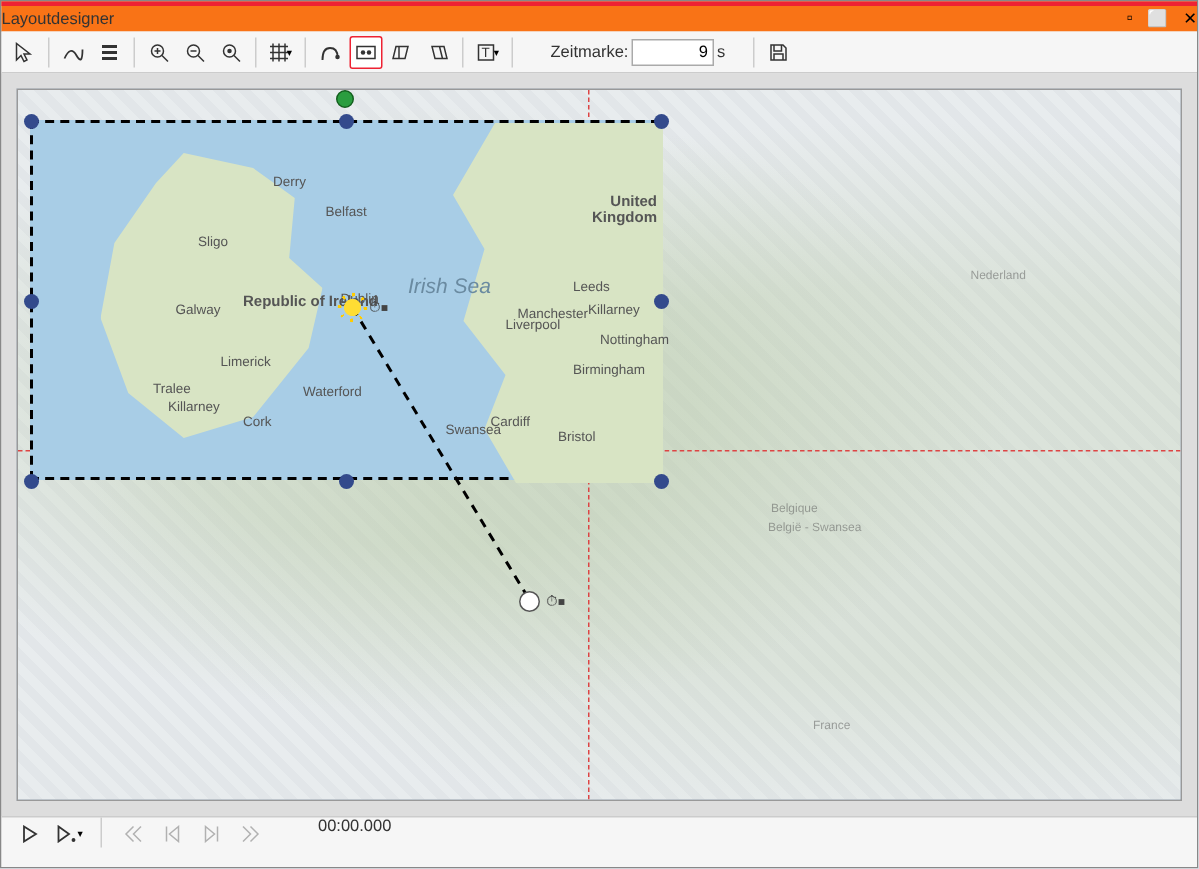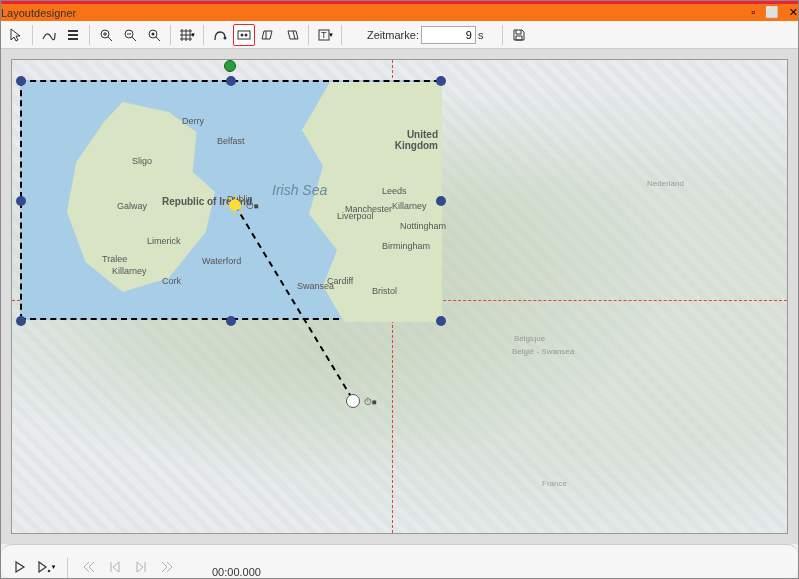--- a/index.html
+++ b/index.html
@@ -28,21 +28,21 @@
 .map-label { position: absolute; font-size: 9px; color: #555; text-align: right; line-height: 1.05; }
 .map-label.bold { font-weight: bold; font-size: 10px; }
 .handle { position: absolute; width: 10px; height: 10px; background: #334a8c; border-radius: 50%; }
 .green-dot { position: absolute; width: 12px; height: 12px; background: #2a9d3f; border: 1px solid #14601f; border-radius: 50%; }
 .keypoint { position: absolute; width: 14px; height: 14px; border-radius: 50%; }
 .keypoint.sun { background: radial-gradient(circle, #ffdd33 0 55%, transparent 60%); }
 .keypoint.sun::before { content: ""; position: absolute; inset: -3px; background: conic-gradient(#ffcc00 0 10deg, transparent 10deg 45deg, #ffcc00 45deg 55deg, transparent 55deg 90deg, #ffcc00 90deg 100deg, transparent 100deg 135deg, #ffcc00 135deg 145deg, transparent 145deg 180deg, #ffcc00 180deg 190deg, transparent 190deg 225deg, #ffcc00 225deg 235deg, transparent 235deg 270deg, #ffcc00 270deg 280deg, transparent 280deg 315deg, #ffcc00 315deg 325deg, transparent 325deg 360deg); border-radius: 50%; -webkit-mask: radial-gradient(circle, transparent 0 50%, #000 55%); }
 .keypoint.ring { background: #fff; border: 1.5px solid #555; }
 .kp-icons { position: absolute; font-size: 10px; color: #444; }
 .path { position: absolute; }
-.bottombar { position: absolute; bottom: 0; left: 0; right: 0; height: 34px; background: #f6f6f6; border-top: 1px solid #ccc; display: flex; align-items: flex-end; padding: 0 8px; gap: 4px; border-radius: 11px; }
+.bottombar { position: absolute; bottom: 0; left: 0; right: 0; height: 34px; background: #f6f6f6; border-top: 1px solid #ccc; display: flex; align-items: flex-start; padding: 0 8px; gap: 4px; }
 .pbtn { width: 22px; height: 22px; display: flex; align-items: center; justify-content: center; cursor: pointer; }
 .pbtn.disabled { opacity: 0.35; cursor: default; }
 .psep { width: 1px; height: 20px; background: #ccc; margin: 0 6px; }
 .timecode { font-size: 11px; color: #333; margin-left: 30px; }
 svg { display: block; }
 </style>
 </head>
 <body>
 
 <div class="window">

